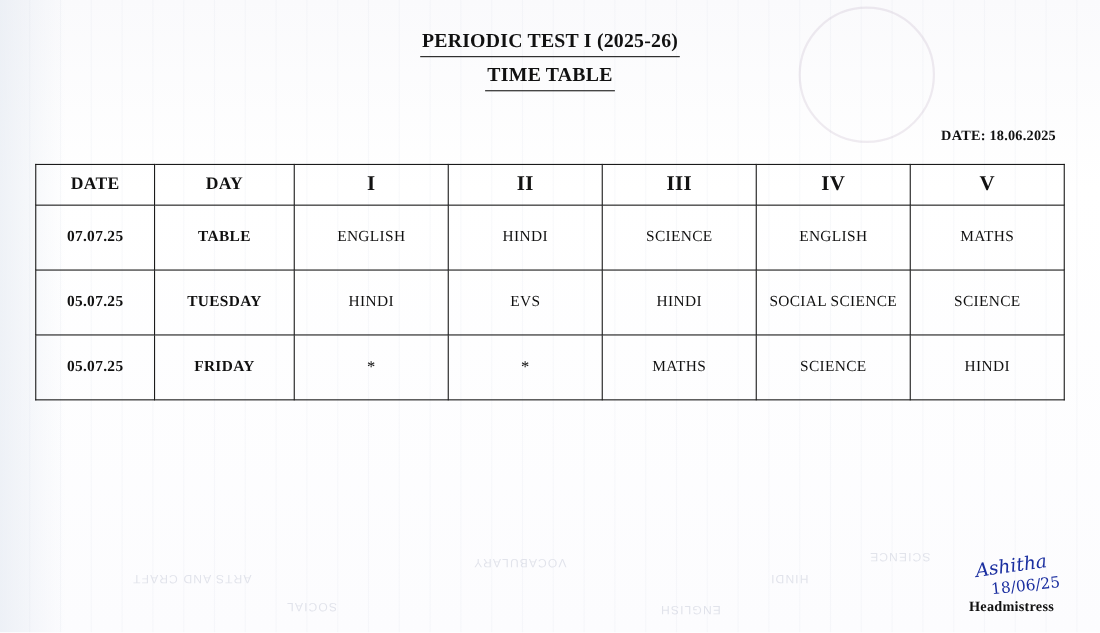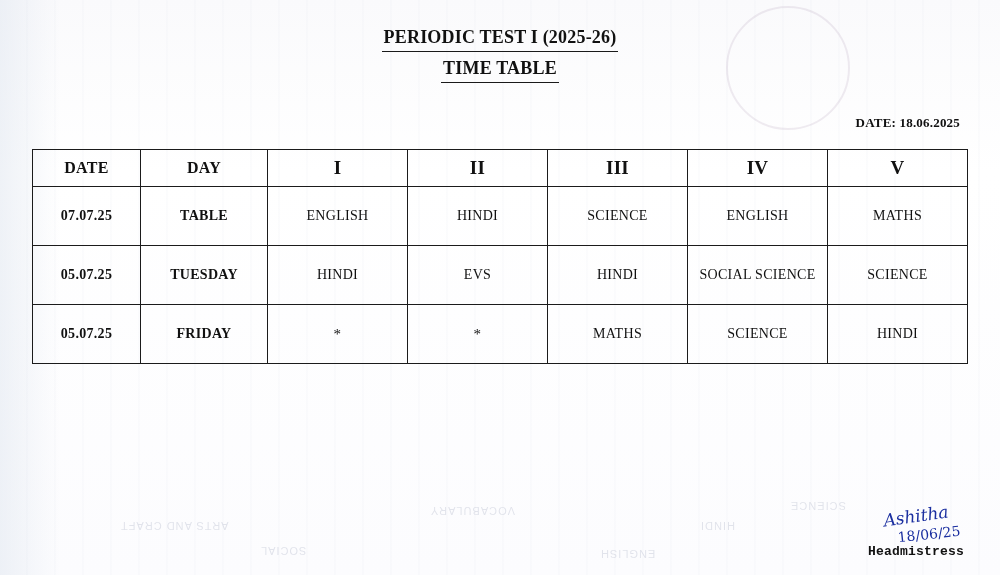--- a/index.html
+++ b/index.html
@@ -151,21 +151,20 @@
     color: #1b2fa0;
     font-size: 14px;
     transform: rotate(-6deg);
     margin: 0 0 2px 26px;
     white-space: nowrap;
   }
   .sign-label {
     font-weight: bold;
     font-size: 13px;
     letter-spacing: 0.2px;
-    font-family: Liberation Mono, monospace;
   }
 
   
   .stamp {
     position: absolute;
     top: 6px;
     right: 150px;
     width: 120px;
     height: 120px;
     border-radius: 50%;

